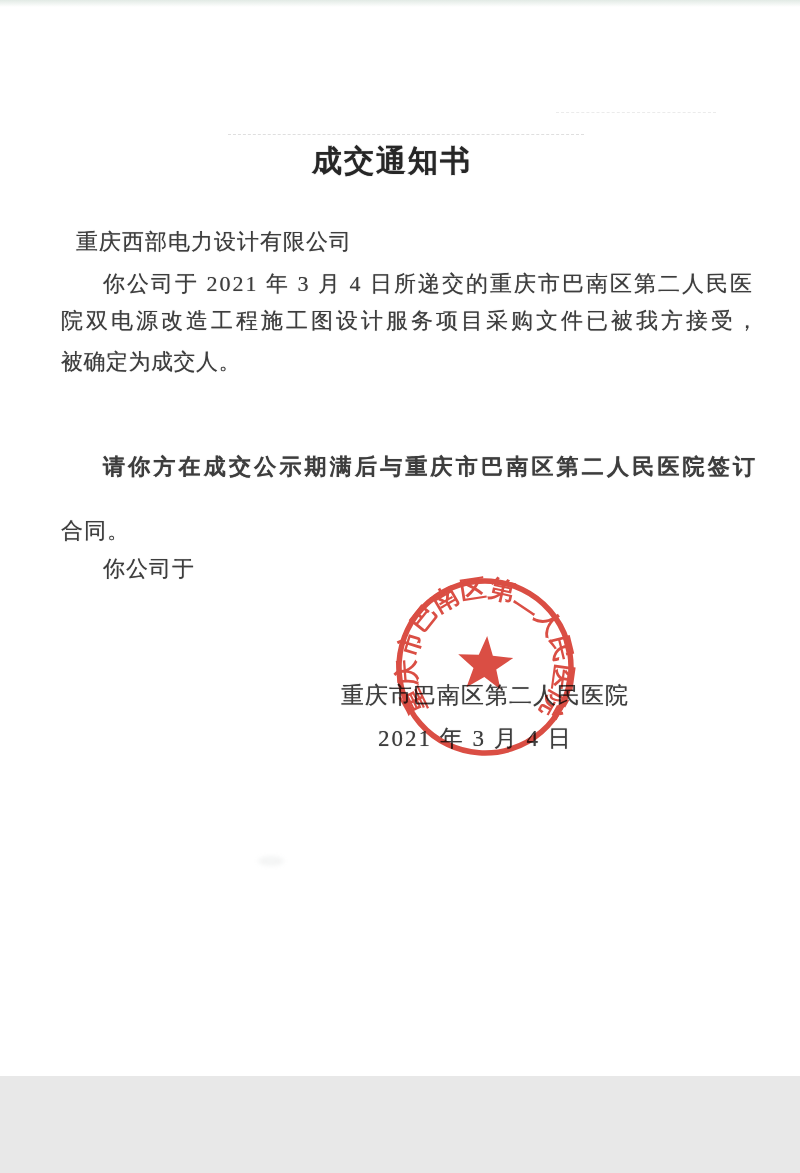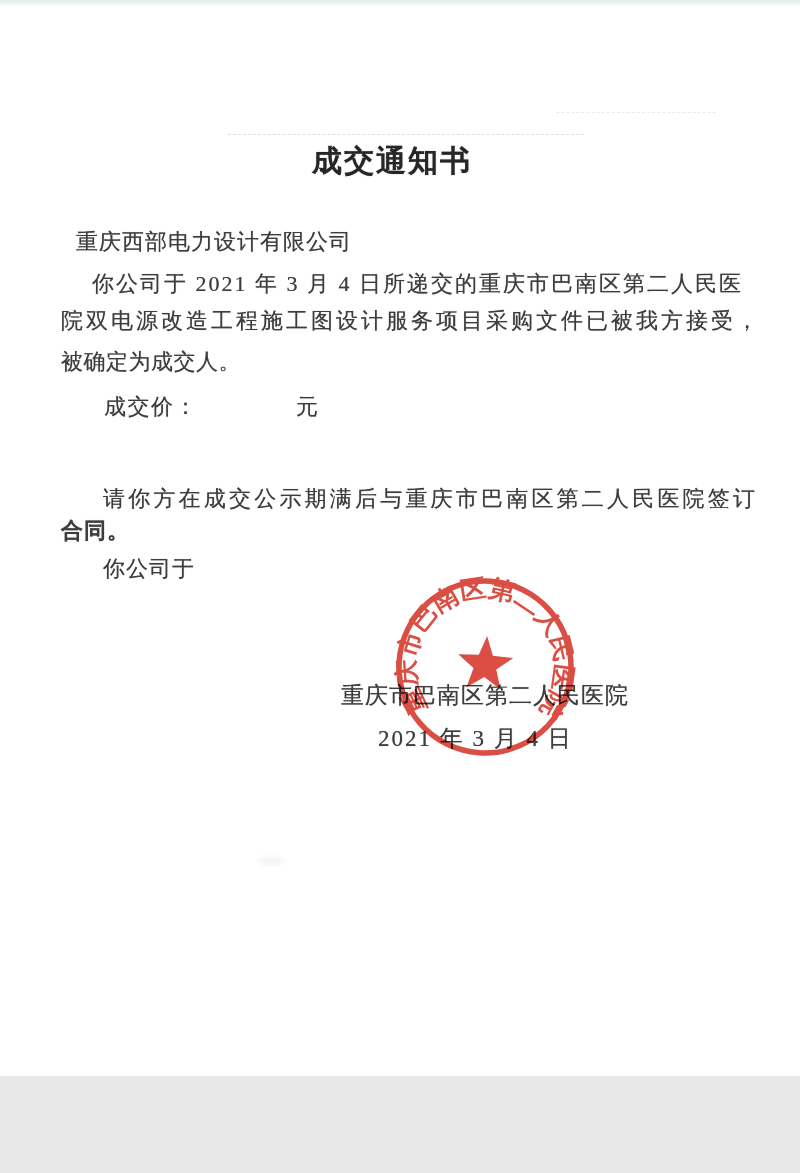--- a/index.html
+++ b/index.html
@@ -38,28 +38,28 @@
     color:#262626;
     text-shadow:0 0 1px rgba(40,40,40,0.55);
   }
   .line{
     position:absolute;
     font-size:22px;line-height:30px;
     white-space:nowrap;
     text-shadow:0 0 0.7px rgba(70,70,70,0.7);
   }
   .l-addressee{top:227px;left:64px;letter-spacing:1px;margin-left:12px;}
-  .l-p1a{top:269px;left:92px;letter-spacing:2px;}
+  .l-p1a{top:269px;left:103px;letter-spacing:2px;}
   .l-p1b{top:306px;left:61px;letter-spacing:3px;text-align:right;}
   .l-p1c{top:347px;left:61px;letter-spacing:0.5px;text-align:right;}
   .l-price{top:392px;left:104px;letter-spacing:1.5px;display:flex;}
   .price-value{display:inline-block;min-width:98px;}
   .l-quality{top:437px;left:104px;letter-spacing:3.5px;}
-  .l-req1{top:484px;left:103px;letter-spacing:3.2px;}
-  .l-req2{top:516px;left:61px;letter-spacing:1px;font-weight:bold;}
+  .l-req1{top:452px;left:103px;letter-spacing:3.2px;font-weight:bold;}
+  .l-req2{top:516px;left:61px;letter-spacing:1px;}
   .l-closing{top:554px;left:103px;letter-spacing:1px;}
   .l-signature{top:681px;left:341px;font-size:23px;letter-spacing:1px;}
   .l-date{top:724px;left:378px;font-size:23px;letter-spacing:2px;}
   .seal{
     position:absolute;top:573px;left:391px;width:188px;height:188px;
     mix-blend-mode:multiply;
     opacity:0.9;
     transform:rotate(4deg);
   }
   .seal text{
@@ -80,25 +80,20 @@
   <div class="scan-smudge"></div>
 
   <h1 class="doc-title">成交通知书</h1>
 
   <div class="line l-addressee">重庆西部电力设计有限公司</div>
 
   <div class="line l-p1a">你公司于 2021 年 3 月 4 日所递交的重庆市巴南区第二人民医</div>
   <div class="line l-p1b">院双电源改造工程施工图设计服务项目采购文件已被我方接受，</div>
   <div class="line l-p1c">被确定为成交人。</div>
 
-  <div class="line l-price">
-    <span>成交价：</span>
-    <span class="price-value"></span>
-    <span>元</span>
-  </div>
 
 
   <div class="line l-req1">请你方在成交公示期满后与重庆市巴南区第二人民医院签订</div>
   <div class="line l-req2">合同。</div>
 
   <div class="line l-closing">你公司于</div>
 
   <div class="line l-signature">重庆市巴南区第二人民医院</div>
   <div class="line l-date">2021 年 3 月 4 日</div>
 

